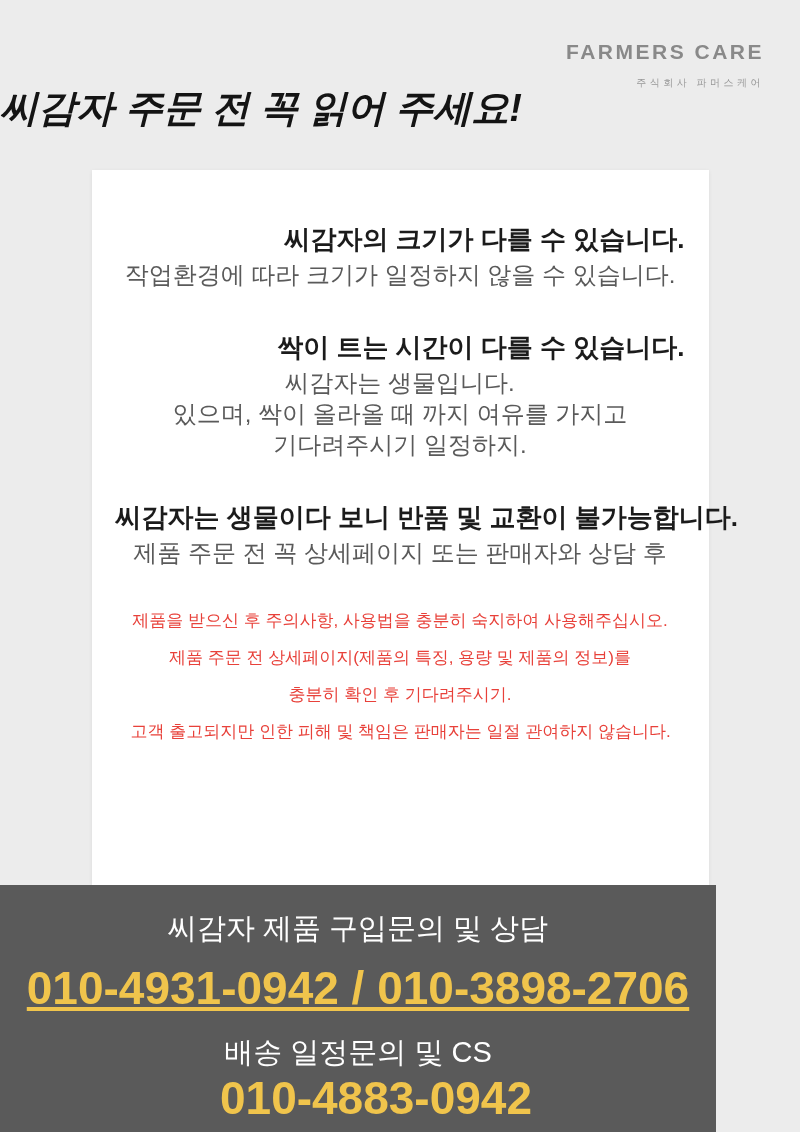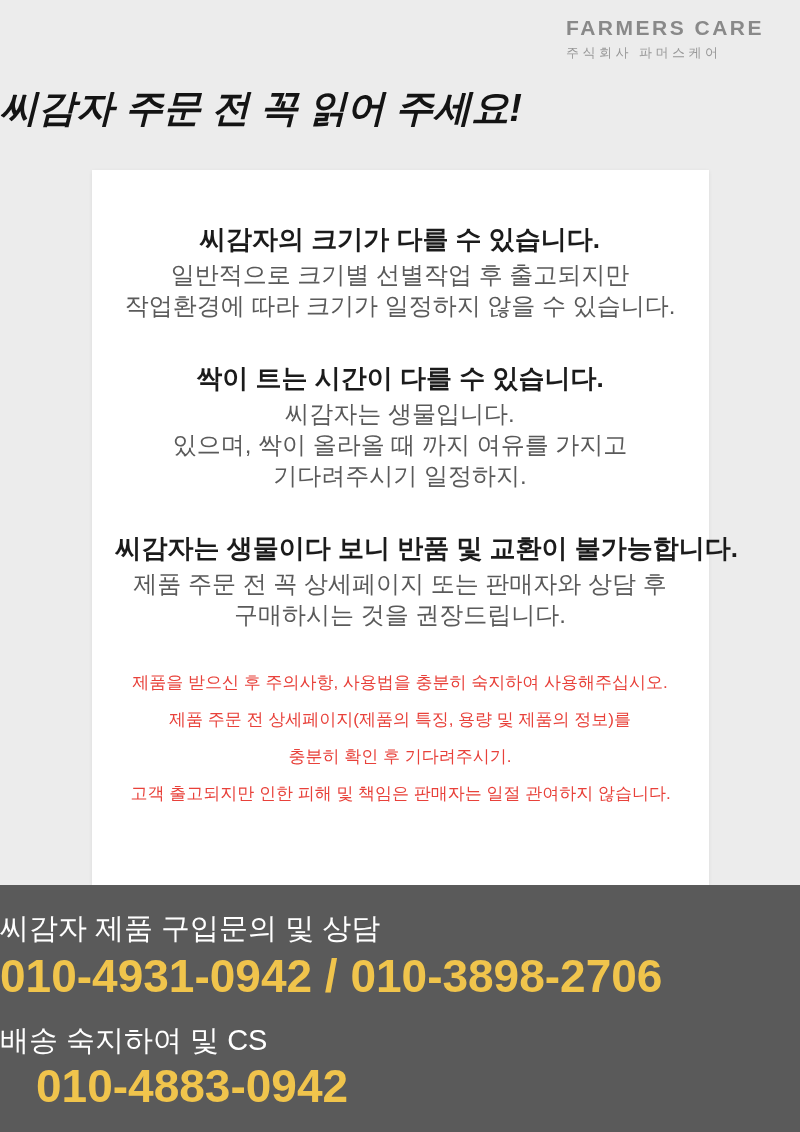--- a/index.html
+++ b/index.html
@@ -11,36 +11,36 @@
     width: 800px;
     height: 1132px;
     background: #ececec;
     font-family: "Liberation Sans", sans-serif;
     overflow: hidden;
   }
 
   
   .logo {
     position: absolute;
-    top: 16px;
+    top: 40px;
     right: 36px;
-    text-align: left;
+    text-align: right;
     color: #898989;
     user-select: none;
   }
   .logo-word {
     font-size: 21px;
     font-weight: bold;
     letter-spacing: 2.5px;
     white-space: nowrap;
   }
   .logo-sub {
-    font-size: 13px;
+    font-size: 10px;
     letter-spacing: 3.5px;
-    margin-top: 4px;
+    margin-top: 12px;
     color: #979797;
     white-space: nowrap;
   }
 
   
   .title {
     margin: 84px 0 0 0;
     text-align: left;
     font-style: italic;
     font-size: 38px;
@@ -65,20 +65,21 @@
     box-shadow: 0 1px 4px rgba(0,0,0,0.07);
   }
   .sec { margin-bottom: 40px; }
   .sec h2 {
     margin: 0 0 3px 0;
     font-size: 26px;
     line-height: 34px;
     font-weight: bold;
     color: #1b1b1b;
     white-space: nowrap;
+    text-align: right;
   }
   .sec p {
     margin: 0;
     font-size: 24px;
     line-height: 31px;
     color: #5a5a5a;
     white-space: nowrap;
   }
   .warning { margin-top: 42px; }
   .warning p {
@@ -87,83 +88,82 @@
     line-height: 22px;
     color: #e8413a;
     white-space: nowrap;
   }
 
   
   .footer {
     position: absolute;
     left: 0;
     bottom: 0;
-    width: 800px;
+    width: 716px;
     height: 247px;
     background: #5a5a5a;
+    text-align: center;
     padding-top: 25px;
   }
   .f-label {
     color: #ffffff;
     font-size: 29px;
     line-height: 36px;
     white-space: nowrap;
   }
   .f-phone {
     color: #f0c44c;
     font-size: 46px;
     line-height: 52px;
     font-weight: bold;
     white-space: nowrap;
   }
-  .f-phone.first { margin: 4px 0 20px 0; }
+  .f-phone.first { margin: 16px 0 20px 0; text-decoration: underline; }
   .f-phone.second { margin-top: 2px; padding-left: 36px; }
 </style>
 </head>
 <body>
 
 <div class="page">
 
   <header class="logo">
     <div class="logo-word">FARMERS CARE</div>
     <div class="logo-sub">주식회사 파머스케어</div>
   </header>
 
   <h1 class="title"><span class="t-light">씨감자</span><span class="t-bold">주문 전 꼭 읽어 주세요!</span></h1>
 
   <main class="card">
 
     <section class="sec">
       <h2>씨감자의 크기가 다를 수 있습니다.</h2>
-      <p>일반적으로 크기별 선별작업 후 출고되지만</p>
       <p>작업환경에 따라 크기가 일정하지 않을 수 있습니다.</p>
     </section>
 
     <section class="sec">
       <h2>싹이 트는 시간이 다를 수 있습니다.</h2>
       <p>씨감자는 생물입니다.</p>
       <p>있으며, 싹이 올라올 때 까지 여유를 가지고</p>
       <p>기다려주시기 일정하지.</p>
     </section>
 
     <section class="sec">
       <h2>씨감자는 생물이다 보니 반품 및 교환이 불가능합니다.</h2>
       <p>제품 주문 전 꼭 상세페이지 또는 판매자와 상담 후</p>
-      <p>구매하시는 것을 권장드립니다.</p>
     </section>
 
     <div class="warning">
       <p>제품을 받으신 후 주의사항, 사용법을 충분히 숙지하여 사용해주십시오.</p>
       <p>제품 주문 전 상세페이지(제품의 특징, 용량 및 제품의 정보)를</p>
       <p>충분히 확인 후 기다려주시기.</p>
       <p>고객 출고되지만 인한 피해 및 책임은 판매자는 일절 관여하지 않습니다.</p>
     </div>
 
   </main>
 
   <footer class="footer">
     <div class="f-label">씨감자 제품 구입문의 및 상담</div>
     <div class="f-phone first">010-4931-0942 / 010-3898-2706</div>
-    <div class="f-label">배송 숙지하여 및 CS</div>
+    <div class="f-label">배송 일정문의 및 CS</div>
     <div class="f-phone second">010-4883-0942</div>
   </footer>
 
 </div>
 
 </body></html>

